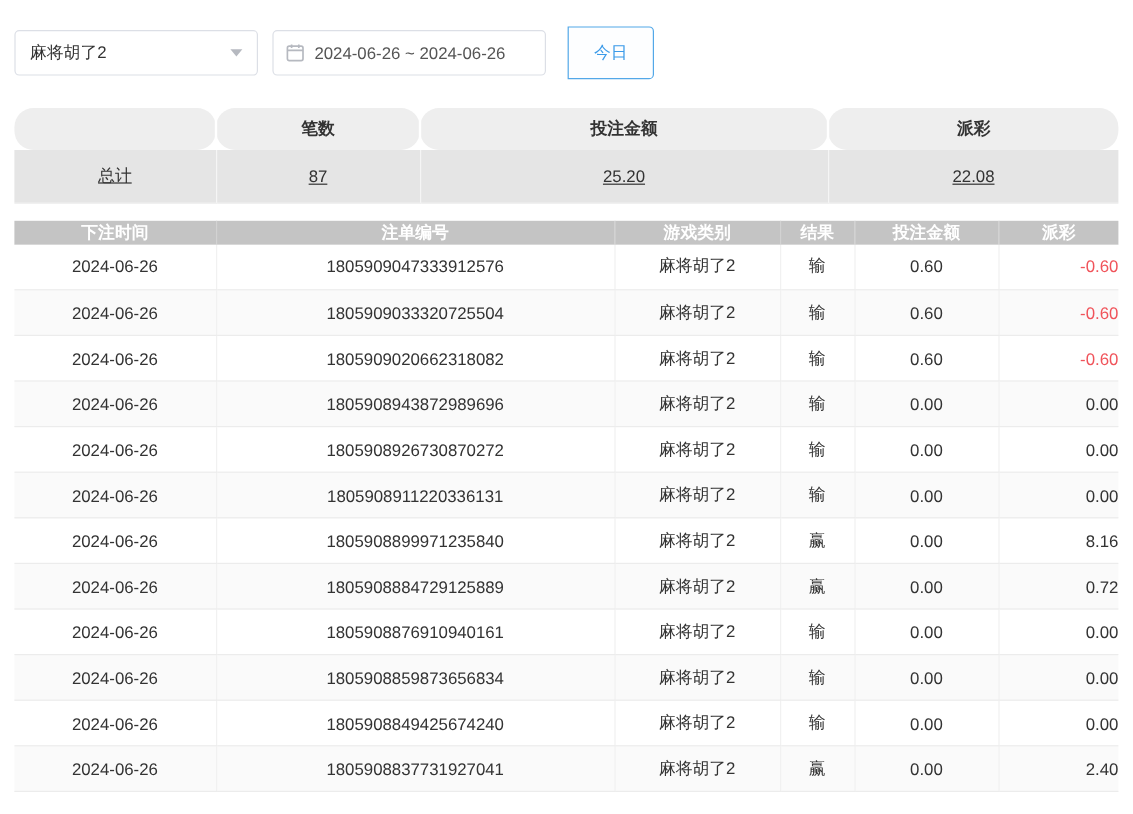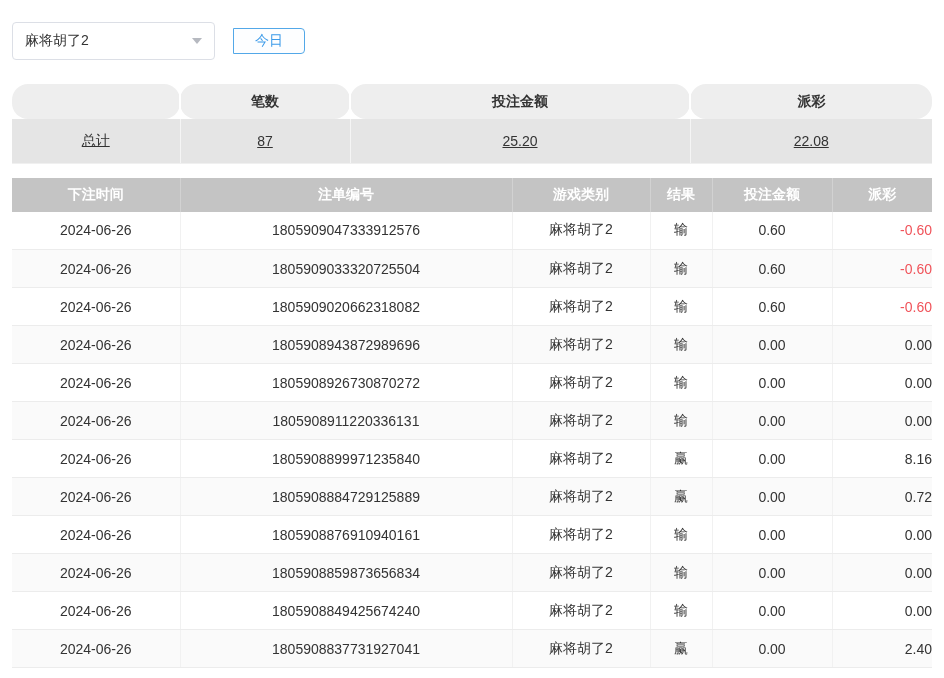--- a/index.html
+++ b/index.html
@@ -43,21 +43,21 @@
     padding: 0 10px;
     gap: 8px;
     background: #fff;
     font-size: 14px;
     color: #555;
     cursor: pointer;
   }
   .cal-icon { flex: 0 0 auto; display: inline-flex; }
   .btn-group { display: flex; margin-left: 6px; }
   .quick-btn {
-    height: 26px;
+    height: 44px;
     min-width: 72px;
     padding: 0 18px;
     background: #fff;
     border: 1px solid #dcdfe6;
     color: #c0c4cc;
     font-size: 14px;
     cursor: pointer;
     margin-left: -1px;
     font-family: inherit;
   }
@@ -113,21 +113,21 @@
   
   .bet-table {
     width: 920px;
     margin: 14px 12px 0 12px;
     border-collapse: collapse;
     font-size: 14px;
   }
   .bet-table thead th {
     background: #c4c4c4;
     color: #fff;
-    height: 34px;
+    height: 20px;
     font-weight: bold;
     text-align: center;
     border-right: 1px solid #d2d2d2;
   }
   .bet-table thead th:last-child { border-right: none; }
   .bet-table tbody td {
     height: 38px;
     text-align: center;
     color: #333;
     border-bottom: 1px solid #ececec;
@@ -141,20 +141,31 @@
 </head>
 <body>
 
 <div class="filter-bar">
 
   <div class="select-box">
     <span>麻将胡了2</span>
     <span class="select-arrow"></span>
   </div>
 
+  <div class="date-box">
+    <span class="cal-icon">
+      <svg width="16" height="16" viewBox="0 0 16 16">
+        <rect x="1.5" y="2.5" width="13" height="12" rx="1.5" fill="none" stroke="#b6b9c0" stroke-width="1.4"></rect>
+        <line x1="1.5" y1="6" x2="14.5" y2="6" stroke="#b6b9c0" stroke-width="1.4"></line>
+        <line x1="5" y1="1" x2="5" y2="4" stroke="#b6b9c0" stroke-width="1.4"></line>
+        <line x1="11" y1="1" x2="11" y2="4" stroke="#b6b9c0" stroke-width="1.4"></line>
+      </svg>
+    </span>
+    <span>2024-06-26 ~ 2024-06-26</span>
+  </div>
 
   <div class="btn-group">
       <button class="quick-btn active">今日</button>
     </div>
 
 </div>
 
 <table class="summary-table">
   <colgroup>
     <col style="width:168px">

